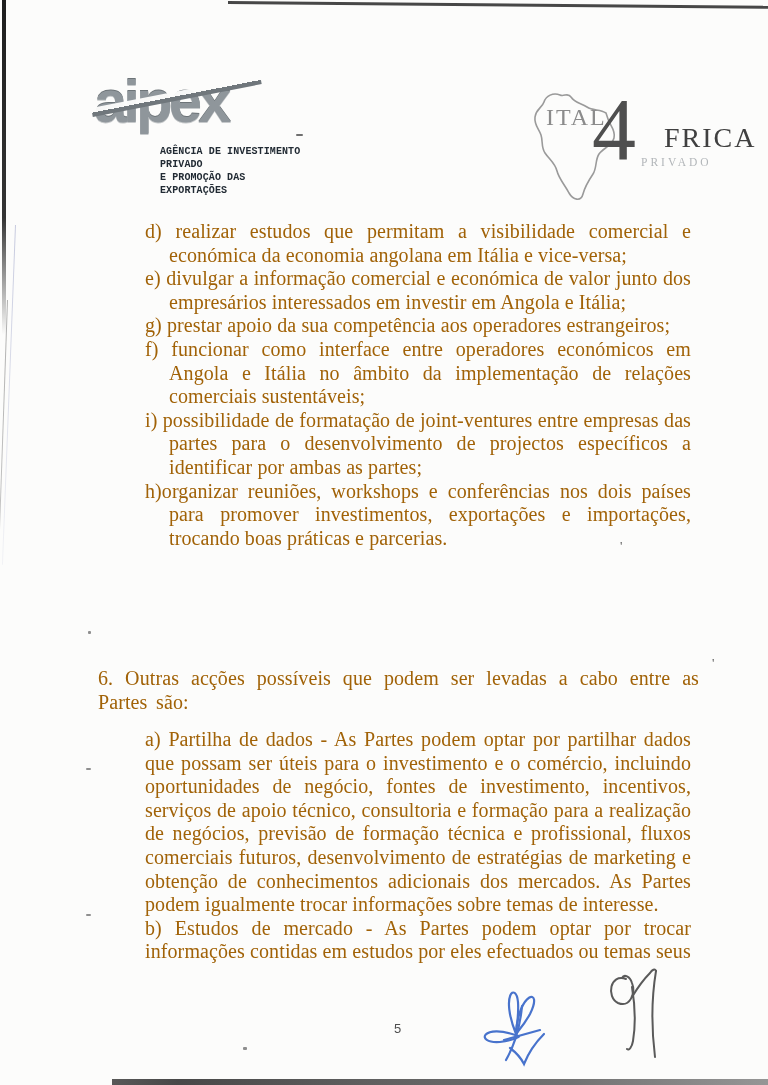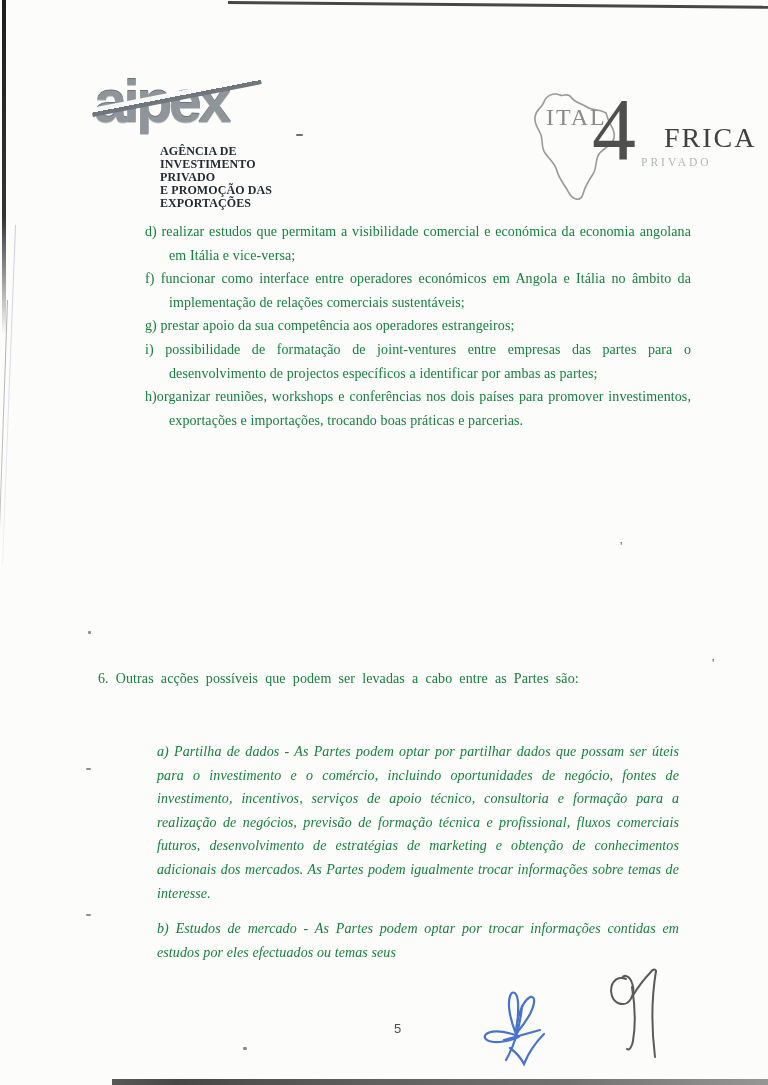--- a/index.html
+++ b/index.html
@@ -23,39 +23,39 @@
 
   
   .aipex{position:absolute;left:92px;top:72px;width:220px;height:105px;}
   .aipex-word{position:absolute;left:2px;top:0;font-family:"Liberation Sans","DejaVu Sans",sans-serif;
     font-weight:800;font-size:60px;line-height:60px;letter-spacing:-4px;color:#8f969b;
     text-shadow:0 1px 0 #c6c9cb, 0 -1px 0 #6d7478;}
   .aipex-slash{position:absolute;left:0;top:36px;width:172px;height:9px;z-index:2;
     transform:rotate(-11deg);transform-origin:left center;
     background:linear-gradient(180deg,rgba(252,252,251,.96) 0 52%,#70777c 52% 100%);}
   .aipex-tagline{position:absolute;left:68px;top:73px;width:150px;
-    font-family:Liberation Serif, serif;font-weight:700;font-size:12px;
+    font-family:Liberation Mono, monospace;font-weight:700;font-size:10px;
     line-height:13px;color:#222b34;letter-spacing:.1px;}
 
   
   .italafrica{position:absolute;left:528px;top:84px;width:230px;height:135px;}
   .africa-svg{position:absolute;left:0;top:4px;}
   .ita-ital{position:absolute;left:18px;top:20px;font-size:24px;color:#8b8b8b;letter-spacing:2px;}
   .ita-four{position:absolute;left:64px;top:2px;font-size:88px;line-height:88px;color:#4f4f4f;}
   .ita-frica{position:absolute;left:93px;top:38px;font-size:28px;color:#404040;letter-spacing:2px;margin-left:43px;}
   .ita-centrale{position:absolute;left:113px;top:72px;font-size:11.5px;color:#b2b6b9;letter-spacing:3px;}
 
   
-  .bodytext{color:#15803d;font-size:14px;line-height:23.6px;text-align:justify;letter-spacing:.1px;}
+  .bodytext{color:#a16207;font-size:20px;line-height:23.6px;text-align:justify;letter-spacing:.1px;}
   .doc-list{position:absolute;left:145px;top:220px;width:546px;}
   .doc-list p{margin:0;padding-left:24px;text-indent:-24px;}
   .sec6{position:absolute;left:85px;top:654px;width:627px;word-spacing:3.5px;}
   .sec6 p{margin:13px;}
   .ab-block{position:absolute;left:145px;top:728px;width:546px;}
-  .ab-block p{margin:12px;font-style:italic;}
+  .ab-block p{margin:0;}
 
   .stray{position:absolute;color:#555;font-size:13px;}
 
   
   .page-number{position:absolute;left:394px;top:1021px;font-family:"Liberation Sans","DejaVu Sans",sans-serif;
     font-size:13px;color:#4f4f4f;}
   .sig-blue{position:absolute;left:468px;top:980px;}
   .sig-gray{position:absolute;left:602px;top:963px;}
 </style>
 </head>
@@ -87,22 +87,23 @@
                C53,15 47,15 43,9 C40,4 36,9 32,7 Z" fill="none" stroke="#9a9a9a" stroke-width="1.6" stroke-linejoin="round"></path>
     </svg>
     <span class="ita-ital">ITAL</span>
     <span class="ita-four">4</span>
     <span class="ita-frica">FRICA</span>
     <span class="ita-centrale">PRIVADO</span>
   </div>
 
   <div class="doc-list bodytext">
     <p>d) realizar estudos que permitam a visibilidade comercial e económica da economia angolana em Itália e vice-versa;</p>
+    <p>e) divulgar a informação comercial e económica de valor junto dos empresários interessados em investir em Angola e Itália;</p>
+    <p>g) prestar apoio da sua competência aos operadores estrangeiros;</p>
     <p>f) funcionar como interface entre operadores económicos em Angola e Itália no âmbito da implementação de relações comerciais sustentáveis;</p>
-    <p>g) prestar apoio da sua competência aos operadores estrangeiros;</p>
     <p>i) possibilidade de formatação de joint-ventures entre empresas das partes para o desenvolvimento de projectos específicos a identificar por ambas as partes;</p>
     <p>h)organizar reuniões, workshops e conferências nos dois países para promover investimentos, exportações e importações, trocando boas práticas e parcerias.</p>
   </div>
 
   <div class="sec6 bodytext">
     <p>6. Outras acções possíveis que podem ser levadas a cabo entre as Partes são:</p>
   </div>
 
   <div class="ab-block bodytext">
     <p>a) Partilha de dados - As Partes podem optar por partilhar dados que possam ser úteis para o investimento e o comércio, incluindo oportunidades de negócio, fontes de investimento, incentivos, serviços de apoio técnico, consultoria e formação para a realização de negócios, previsão de formação técnica e profissional, fluxos comerciais futuros, desenvolvimento de estratégias de marketing e obtenção de conhecimentos adicionais dos mercados. As Partes podem igualmente trocar informações sobre temas de interesse.</p>

